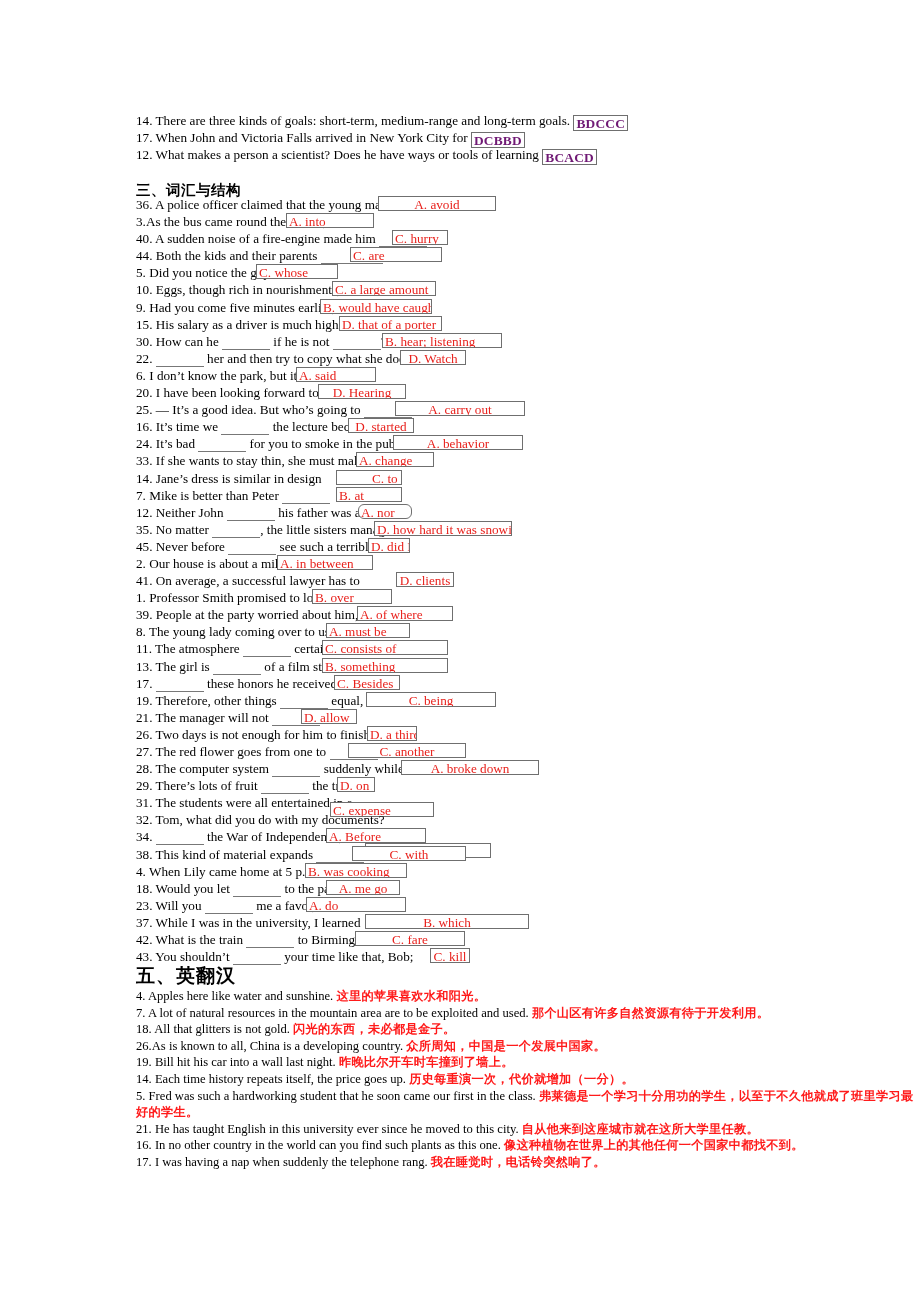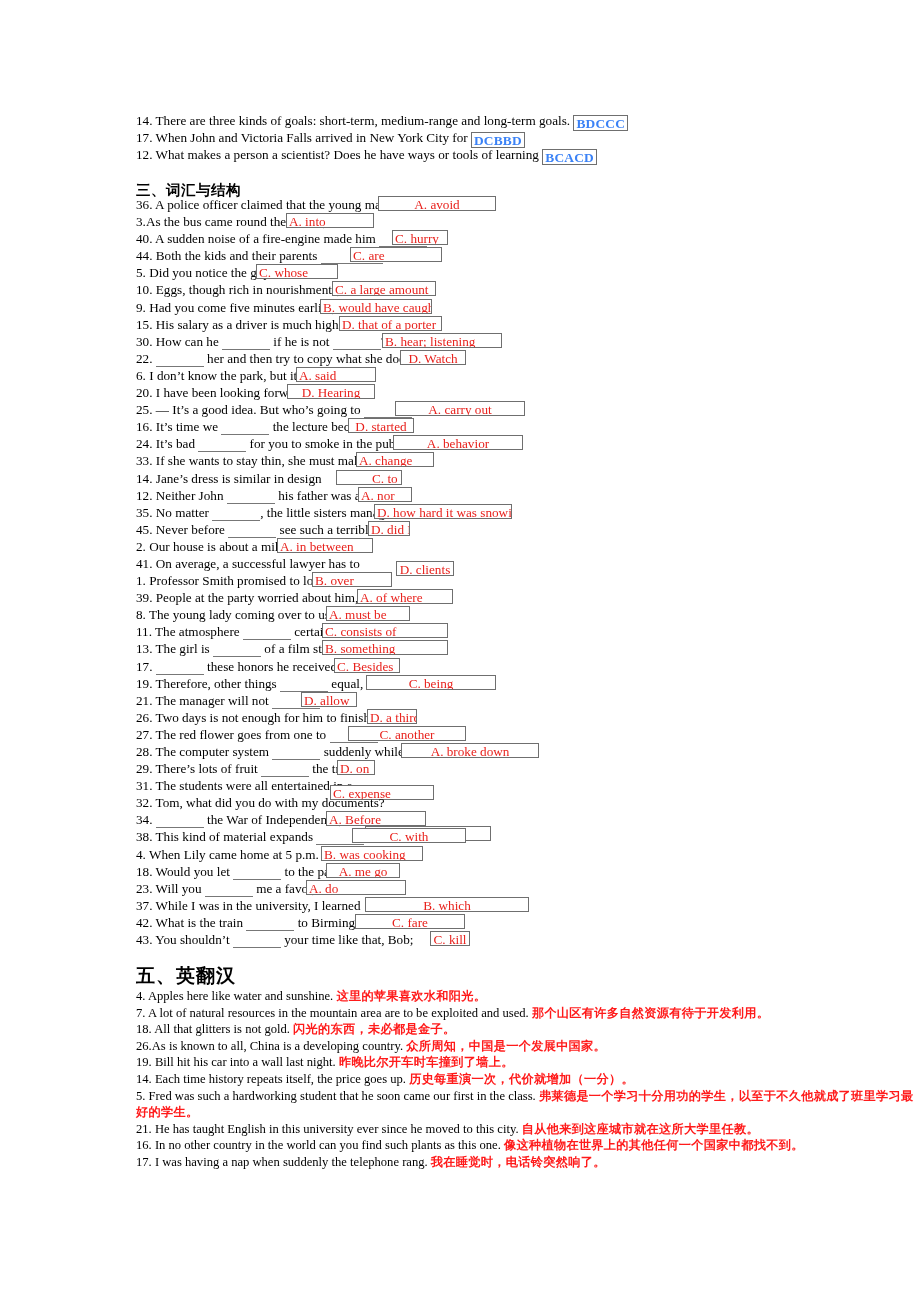--- a/index.html
+++ b/index.html
@@ -47,21 +47,21 @@
     overflow:hidden;
     text-align:center;
     background:#fff;
   }
   .ansbox.left{text-align:left;}
   .ansbox.uline{text-decoration:underline;text-decoration-color:#e8211c;}
 
   .keybox{
     display:inline-block;
     border:1px solid #6f6f6f;
-    color:#3b82f6;
+    color:#701a75;
     font-weight:bold;
     font-size:13.4px;
     line-height:15px;
     height:16px;
     padding:0 2px;
     vertical-align:-3px;
     box-sizing:border-box;
     letter-spacing:0.2px;
   }
 
@@ -125,48 +125,49 @@
       <div class="line qtext vrow"><span>3.As the bus came round the corner,</span><span class="ansbox left" style="left: 150px; width: 88px;">A. into</span></div>
       <div class="line qtext vrow"><span>40. A sudden noise of a fire-engine made him</span> <span class="blank b-m"></span><span class="ansbox left" style="left: 256px; width: 56px;">C. hurry</span></div>
       <div class="line qtext vrow"><span>44. Both the kids and their parents</span> <span class="blank b-l"></span><span class="ansbox left" style="left: 214px; width: 92px;">C. are</span></div>
       <div class="line qtext vrow"><span>5. Did you notice the guy</span><span class="ansbox left" style="left: 120px; width: 82px;">C. whose</span></div>
       <div class="line qtext vrow"><span>10. Eggs, though rich in nourishments,</span><span class="ansbox left" style="left: 196px; width: 104px;">C. a large amount</span></div>
       <div class="line qtext vrow"><span>9. Had you come five minutes earlier,</span><span class="ansbox" style="left: 184px; width: 112px;">B. would have caught</span></div>
       <div class="line qtext vrow"><span>15. His salary as a driver is much higher t</span><span class="ansbox left" style="left: 203px; width: 103px;">D. that of a porter</span></div>
       <div class="line qtext vrow"><span>30. How can he <span class="blank b-m"></span> if he is not <span class="blank b-m"></span>?</span><span class="ansbox left" style="left: 246px; width: 120px;">B. hear; listening</span></div>
       <div class="line qtext vrow"><span>22. <span class="blank b-m"></span> her and then try to copy what she does.</span><span class="ansbox" style="left: 264px; width: 66px;">D. Watch</span></div>
       <div class="line qtext vrow"><span>6. I don’t know the park, but it’s</span><span class="ansbox left" style="left: 160px; width: 80px;">A. said</span></div>
-      <div class="line qtext vrow"><span>20. I have been looking forward to</span><span class="ansbox" style="left: 151px; width: 88px;">D. Hearing</span></div>
+      <div class="line qtext vrow"><span>20. I have been looking forward to</span><span class="ansbox" style="left: 182px; width: 88px;">D. Hearing</span></div>
       <div class="line qtext vrow"><span>25. — It’s a good idea. But who’s going to <span class="blank b-m"></span></span><span class="ansbox" style="left: 259px; width: 130px;">A. carry out</span></div>
       <div class="line qtext vrow"><span>16. It’s time we <span class="blank b-m"></span> the lecture because</span><span class="ansbox" style="left: 212px; width: 66px;">D. started</span></div>
       <div class="line qtext vrow"><span>24. It’s bad <span class="blank b-m"></span> for you to smoke in the public</span><span class="ansbox" style="left: 257px; width: 130px;">A. behavior</span></div>
       <div class="line qtext vrow"><span>33. If she wants to stay thin, she must make</span><span class="ansbox left" style="left: 220px; width: 78px;">A. change</span></div>
       <div class="line qtext vrow"><span>14. Jane’s dress is similar in design</span><span class="ansbox left" style="left: 200px; width: 66px; padding-left: 35px;">C. to</span></div>
-      <div class="line qtext vrow"><span>12. Neither John <span class="blank b-m"></span> his father was able</span><span class="ansbox left" style="left: 222px; width: 54px;">A. nor</span></div>
+      <div class="line qtext vrow"><span>7. Mike is better than Peter <span class="blank b-m"></span></span><span class="ansbox left" style="left: 200px; width: 66px;">B. at</span></div>
+      <div class="line qtext vrow"><span>12. Neither John <span class="blank b-m"></span> his father was able</span><span class="ansbox left" style="left: 222px; width: 54px; border-radius: 6px;">A. nor</span></div>
       <div class="line qtext vrow"><span>35. No matter <span class="blank b-m"></span>, the little sisters managed</span><span class="ansbox left" style="left: 238px; width: 138px;">D. how hard it was snowing</span></div>
       <div class="line qtext vrow"><span>45. Never before <span class="blank b-m"></span> see such a terrible</span><span class="ansbox left" style="left: 232px; width: 42px;">D. did I</span></div>
       <div class="line qtext vrow"><span>2. Our house is about a mile</span><span class="ansbox left" style="left: 141px; width: 96px;">A. in between</span></div>
-      <div class="line qtext vrow"><span>41. On average, a successful lawyer has to</span><span class="ansbox" style="left: 260px; width: 58px; margin-top: 6px;">D. clients</span></div>
+      <div class="line qtext vrow"><span>41. On average, a successful lawyer has to</span><span class="ansbox" style="left: 260px; width: 58px;">D. clients</span></div>
       <div class="line qtext vrow"><span>1. Professor Smith promised to look</span><span class="ansbox left" style="left: 176px; width: 80px;">B. over</span></div>
       <div class="line qtext vrow"><span>39. People at the party worried about him,</span><span class="ansbox left" style="left: 221px; width: 96px;">A. of    where</span></div>
       <div class="line qtext vrow"><span>8. The young lady coming over to us</span><span class="ansbox left" style="left: 190px; width: 84px;">A. must be</span></div>
       <div class="line qtext vrow"><span>11. The atmosphere <span class="blank b-m"></span> certain</span><span class="ansbox left" style="left: 186px; width: 126px;">C. consists of</span></div>
       <div class="line qtext vrow"><span>13. The girl is <span class="blank b-m"></span> of a film star.</span><span class="ansbox left" style="left: 186px; width: 126px;">B. something</span></div>
       <div class="line qtext vrow"><span>17. <span class="blank b-m"></span> these honors he received</span><span class="ansbox left" style="left: 198px; width: 66px;">C. Besides</span></div>
       <div class="line qtext vrow"><span>19. Therefore, other things <span class="blank b-m"></span> equal,</span><span class="ansbox" style="left: 230px; width: 130px;">C. being</span></div>
       <div class="line qtext vrow"><span>21. The manager will not <span class="blank b-m"></span></span><span class="ansbox left" style="left: 165px; width: 56px;">D. allow</span></div>
       <div class="line qtext vrow"><span>26. Two days is not enough for him to finish</span><span class="ansbox left" style="left: 231px; width: 50px;">D. a third</span></div>
       <div class="line qtext vrow"><span>27. The red flower goes from one to <span class="blank b-m"></span></span><span class="ansbox" style="left: 212px; width: 118px;">C. another</span></div>
       <div class="line qtext vrow"><span>28. The computer system <span class="blank b-m"></span> suddenly while</span><span class="ansbox" style="left: 265px; width: 138px;">A. broke down</span></div>
       <div class="line qtext vrow"><span>29. There’s lots of fruit <span class="blank b-m"></span> the tree.</span><span class="ansbox left" style="left: 201px; width: 38px;">D. on</span></div>
       <div class="line qtext vrow"><span>31. The students were all entertained in a</span><span class="ansbox left" style="left: 194px; width: 104px; margin-top: 8px;">C. expense</span></div>
       <div class="line qtext vrow"><span>32. Tom, what did you do with my documents?</span><span class="ansbox" style="left: 229px; width: 126px; margin-top: 32px;">B. mess</span></div>
       <div class="line qtext vrow"><span>34. <span class="blank b-m"></span> the War of Independence,</span><span class="ansbox left" style="left: 190px; width: 100px;">A. Before</span></div>
       <div class="line qtext vrow"><span>38. This kind of material expands <span class="blank b-m"></span></span><span class="ansbox" style="left: 216px; width: 114px;">C. with</span></div>
-      <div class="line qtext vrow"><span>4. When Lily came home at 5 p.m.</span><span class="ansbox left" style="left: 169px; width: 102px; margin-left: 16px;">B. was cooking</span></div>
+      <div class="line qtext vrow"><span>4. When Lily came home at 5 p.m.</span><span class="ansbox left" style="left: 169px; width: 102px;">B. was cooking</span></div>
       <div class="line qtext vrow"><span>18. Would you let <span class="blank b-m"></span> to the park</span><span class="ansbox" style="left: 190px; width: 74px;">A. me go</span></div>
       <div class="line qtext vrow"><span>23. Will you <span class="blank b-m"></span> me a favor,</span><span class="ansbox left" style="left: 170px; width: 100px;">A. do</span></div>
       <div class="line qtext vrow"><span>37. While I was in the university, I learned</span><span class="ansbox uline" style="left: 229px; width: 164px;">B. which</span></div>
       <div class="line qtext vrow"><span>42. What is the train <span class="blank b-m"></span> to Birmingham?</span><span class="ansbox" style="left: 219px; width: 110px;">C. fare</span></div>
       <div class="line qtext vrow"><span>43. You shouldn’t <span class="blank b-m"></span> your time like that, Bob;</span><span class="ansbox" style="left: 294px; width: 40px;">C. kill</span></div>
     </div>
 
   <div id="sec-trans-head">
     <div class="cn-heading-lg">五、英翻汉</div>
   </div>

